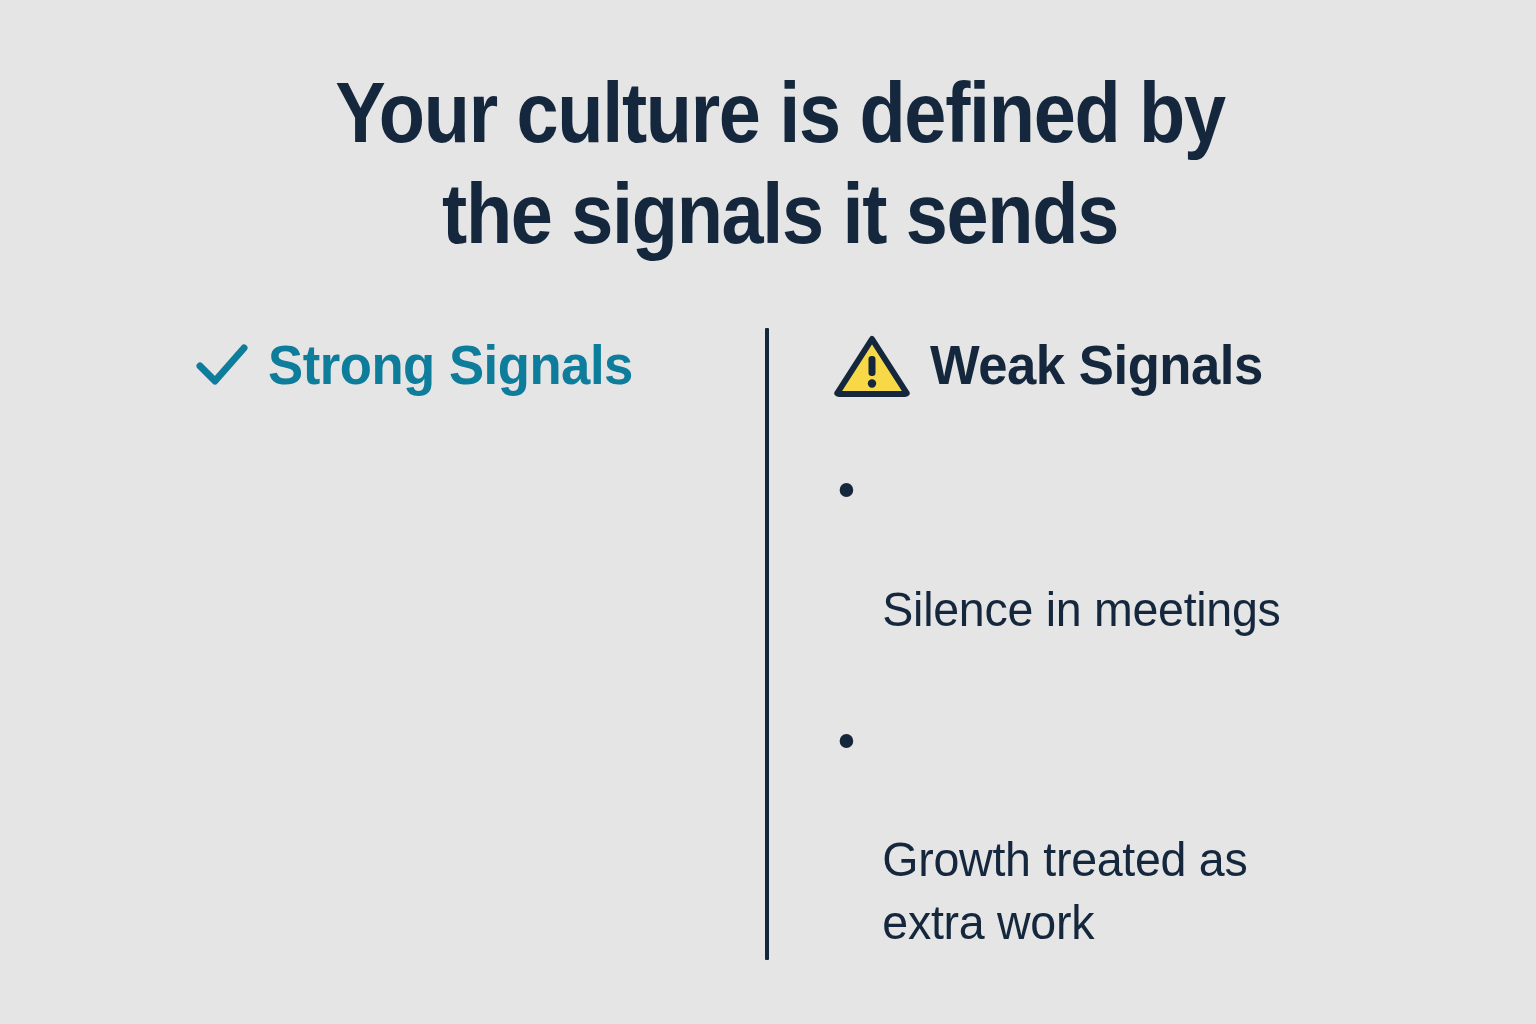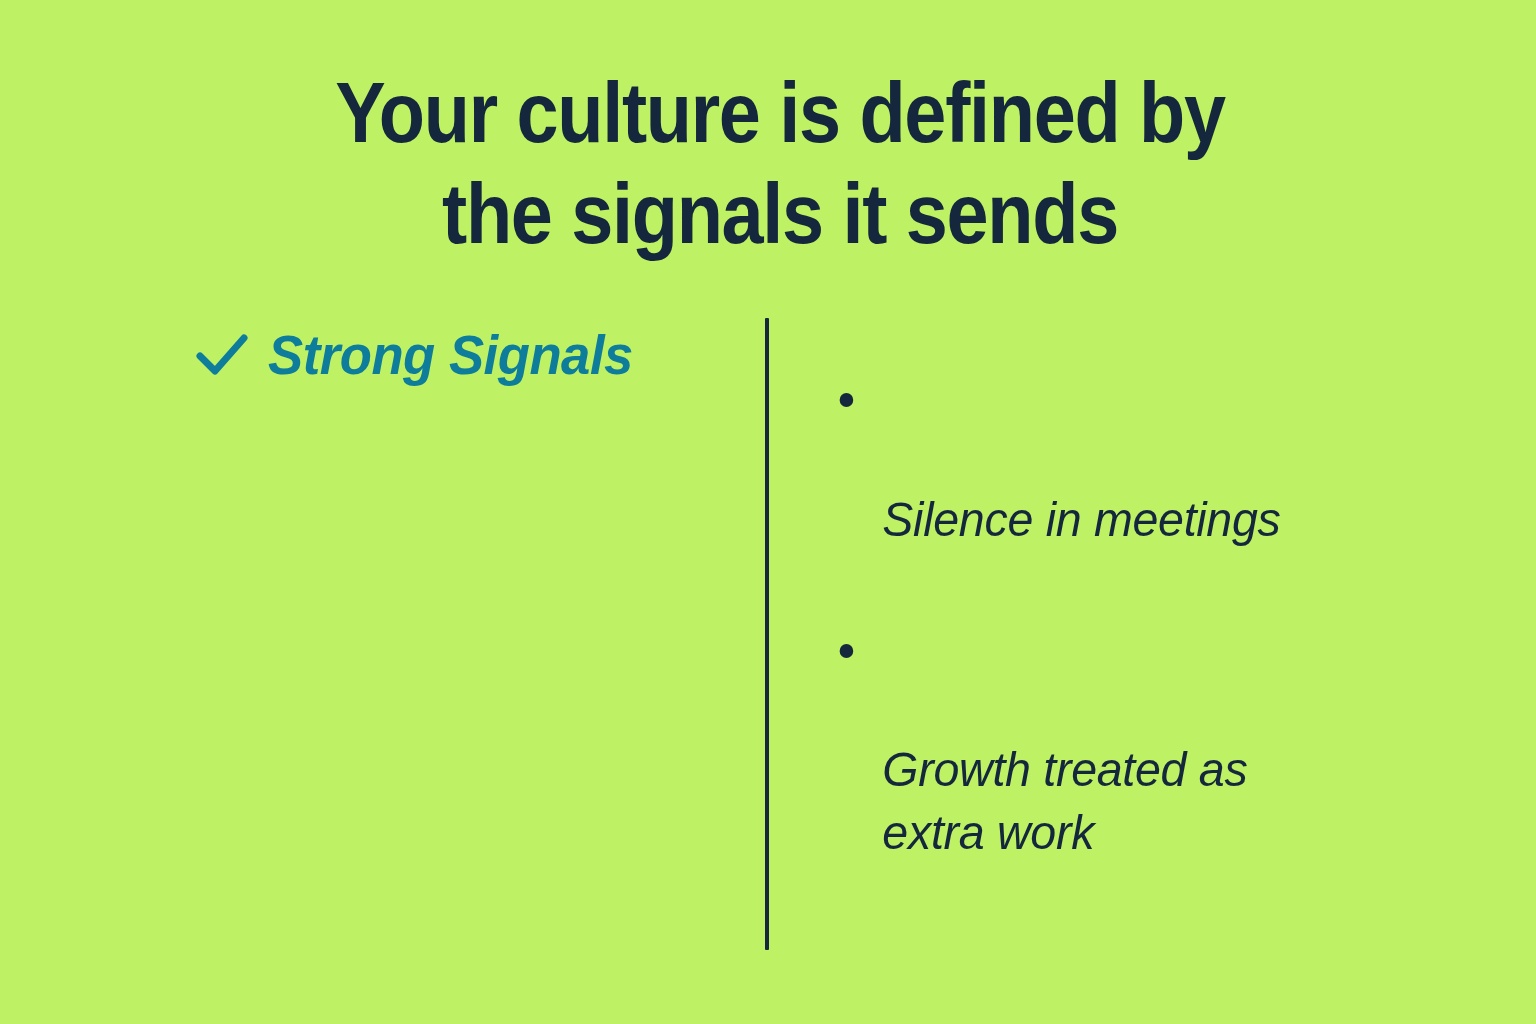--- a/index.html
+++ b/index.html
@@ -11,21 +11,21 @@
     height: 1024px;
     background: #FDFCF4;
     font-family: "Liberation Sans", sans-serif;
     overflow: hidden;
     position: relative;
   }
 
   .slide {
     position: absolute;
     inset: 0;
-    background: #bef264;
+    background: #e5e5e5;
   }
 
   
   .title {
     position: absolute;
     left: 180px;
     top: 62px;
     width: 1200px;
     text-align: center;
     color: #15273C;
@@ -35,24 +35,23 @@
     letter-spacing: -1.5px;
     transform: scaleX(0.88);
     transform-origin: center top;
     white-space: pre-line;
   }
 
   
   .columns {
     position: absolute;
     left: 0;
-    top: 315px;
+    top: 325px;
     width: 1405px;
     height: 660px;
-    font-style: italic;
   }
 
   .divider {
     position: absolute;
     left: 765px;
     top: 3px;
     width: 4px;
     height: 632px;
     background: #15273C;
     border-radius: 1px;
@@ -152,20 +151,28 @@
         <svg class="check-icon" viewBox="0 0 56 52">
           <path d="M6 27 L21 42 L50 9" fill="none" stroke="#0E7C9B" stroke-width="7" stroke-linecap="round" stroke-linejoin="round"></path>
         </svg>
         <span class="col-head-label">Strong Signals</span>
       </div>
 
     </div>
 
     <div class="col col-right">
 
+      <div class="col-head head-weak">
+        <svg class="warn-icon" viewBox="0 0 80 66">
+          <path d="M40 7 L74 60 Q76 62 73 62 L7 62 Q4 62 6 60 Z" fill="#F7D948" stroke="#15273C" stroke-width="6" stroke-linejoin="round"></path>
+          <rect x="36.5" y="24" width="7" height="20" rx="3.2" fill="#15273C"></rect>
+          <circle cx="40" cy="51.5" r="4.2" fill="#15273C"></circle>
+        </svg>
+        <span class="col-head-label">Weak Signals</span>
+      </div>
 
       <ul class="list">
         <li class="list-item">
           <span class="bullet-dot"></span>
           <span>Silence in meetings</span>
         </li>
         <li class="list-item">
           <span class="bullet-dot"></span>
           <span>Growth treated as
 extra work</span>

